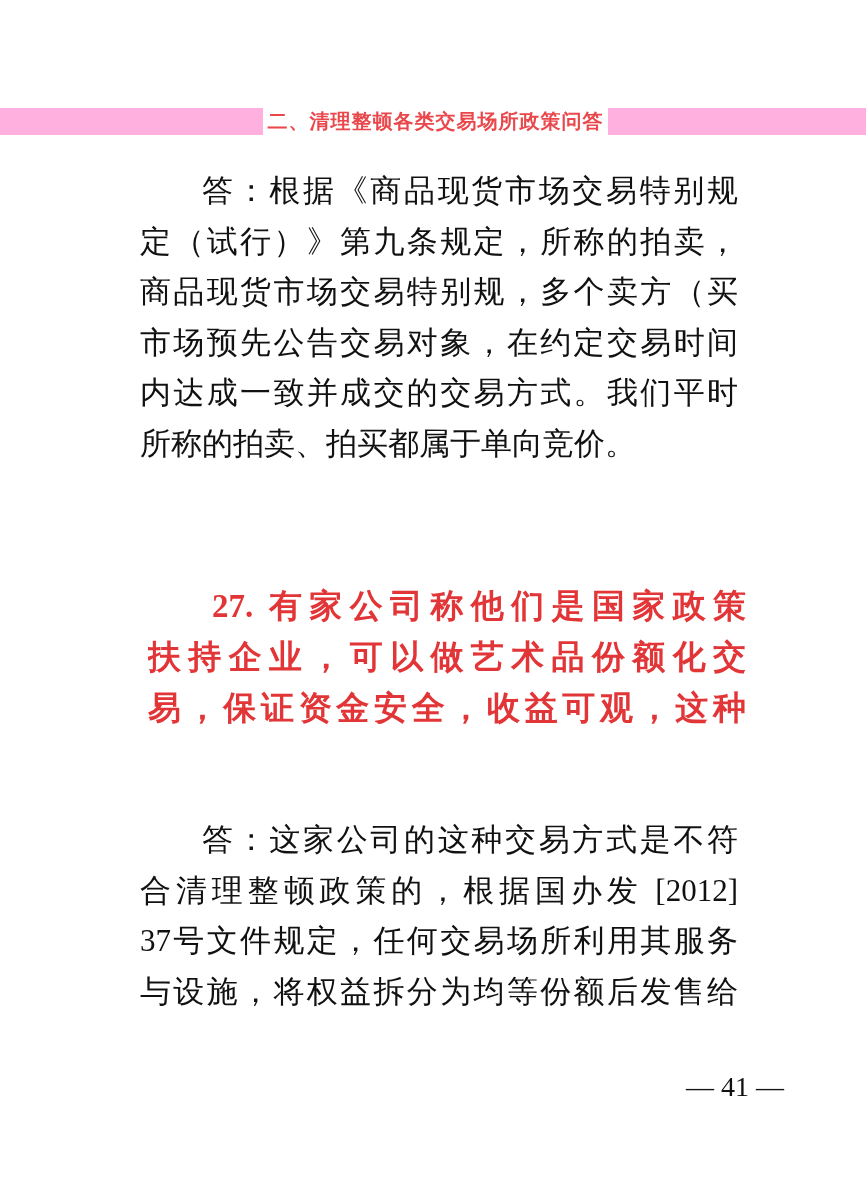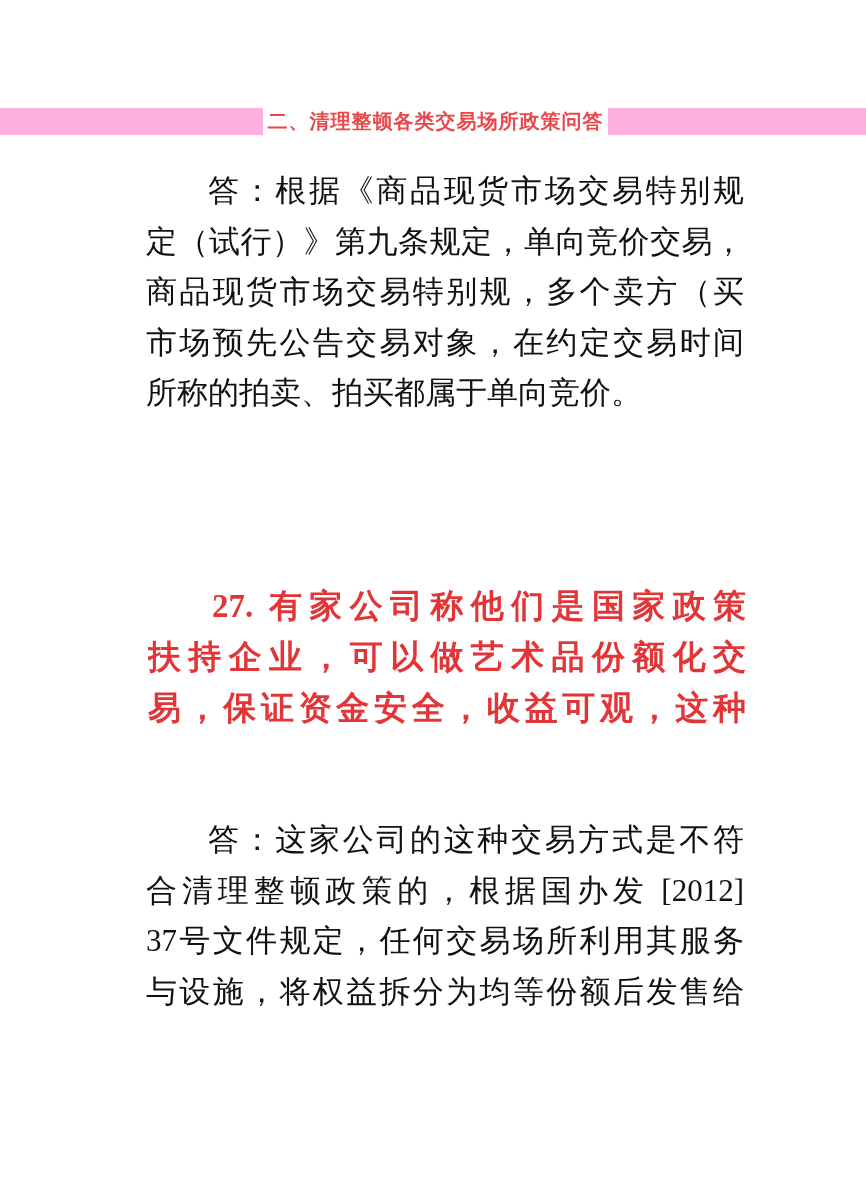--- a/index.html
+++ b/index.html
@@ -41,21 +41,20 @@
   }
 
   
   .para {
     position: absolute;
     left: 140px;
     width: 598px;
     font-family: "Liberation Serif", serif;
     font-size: 31px;
     color: var(--body-black, #111111);
-    margin-left: 6px;
   }
   .para .line {
     height: 50.6px;
     line-height: 50.6px;
     text-align: justify;
     text-align-last: justify;
     text-justify: inter-character;
     overflow: hidden;
   }
   .para .line.indent { padding-left: 62px; }
@@ -105,33 +104,35 @@
 <body>
 
 <div class="page">
 
   <div class="band band-left"></div>
   <div class="band band-right"></div>
   <div class="chapter-title">二、清理整顿各类交易场所政策问答</div>
 
   <div class="para" id="answer1">
     <div class="line indent">答：根据《商品现货市场交易特别规</div>
-    <div class="line">定（试行）》第九条规定，单向竞价交易，</div>
+    <div class="line">定（试行）》第九条规定，所称的拍卖，</div>
     <div class="line">商品现货市场交易特别规，多个卖方（买方）</div>
     <div class="line">市场预先公告交易对象，在约定交易时间</div>
+    <div class="line">内达成一致并成交的交易方式。我们平时</div>
     <div class="line natural">所称的拍卖、拍买都属于单向竞价。</div>
   </div>
 
   <div class="question">
     <div class="line indent">27. 有家公司称他们是国家政策</div>
     <div class="line">扶持企业，可以做艺术品份额化交</div>
     <div class="line">易，保证资金安全，收益可观，这种</div>
   </div>
 
   <div class="para" id="answer2">
     <div class="line indent">答：这家公司的这种交易方式是不符</div>
     <div class="line">合清理整顿政策的，根据国办发 [2012]</div>
     <div class="line">37号文件规定，任何交易场所利用其服务</div>
     <div class="line">与设施，将权益拆分为均等份额后发售给</div>
   </div>
 
+  <div class="page-num">— 41 —</div>
 
 </div>
 
 </body></html>

